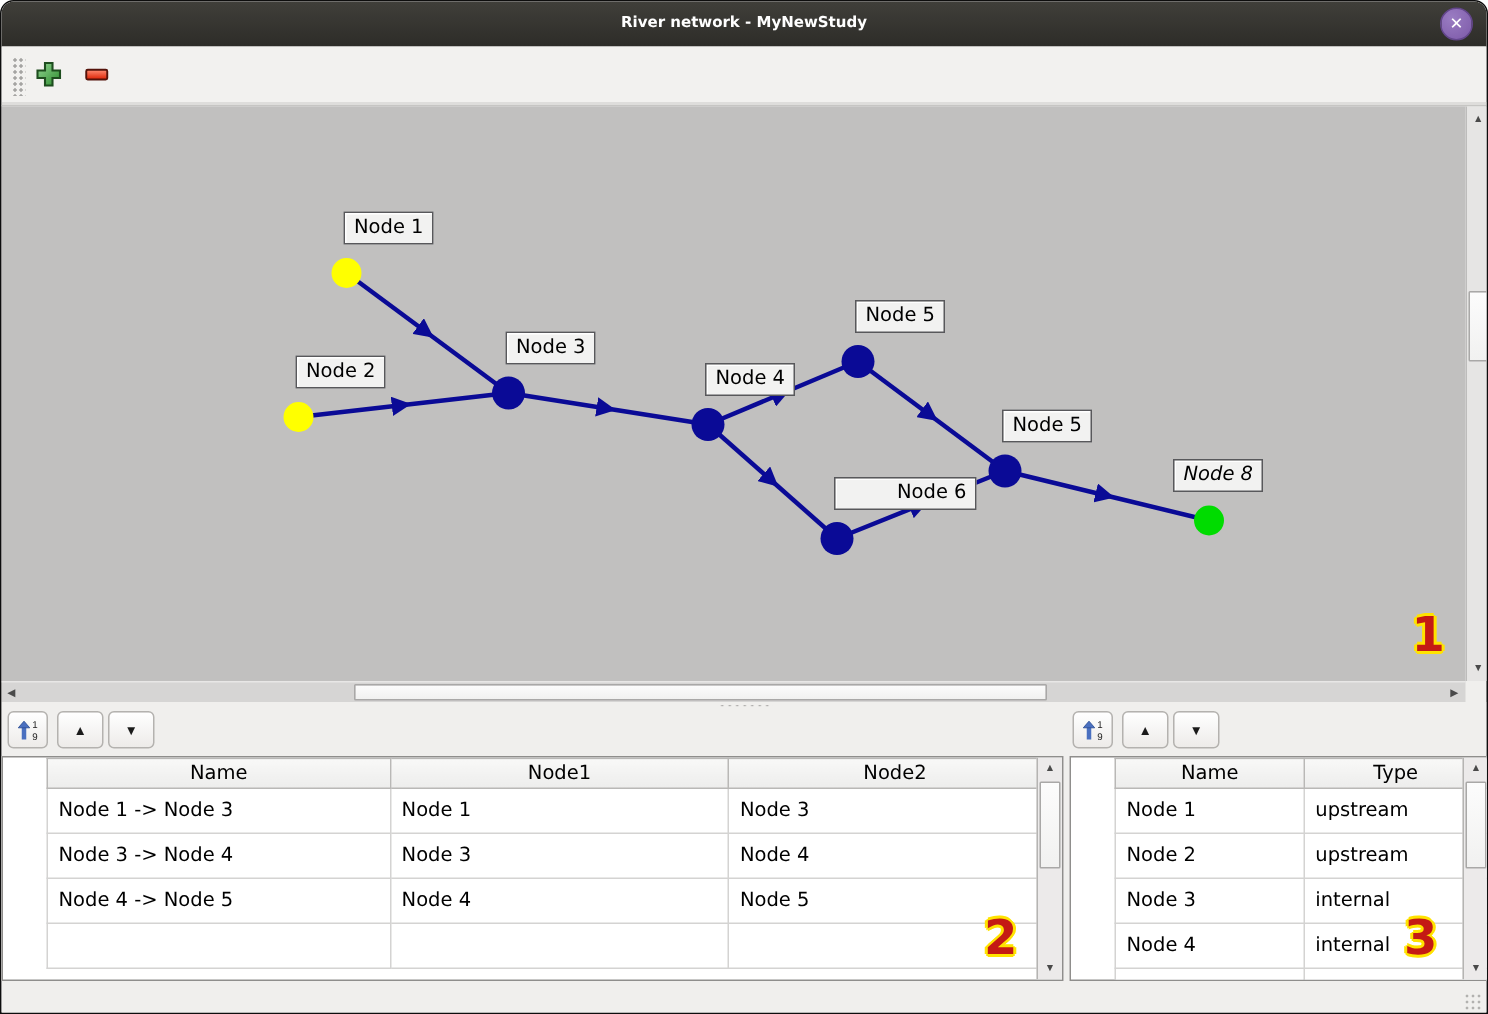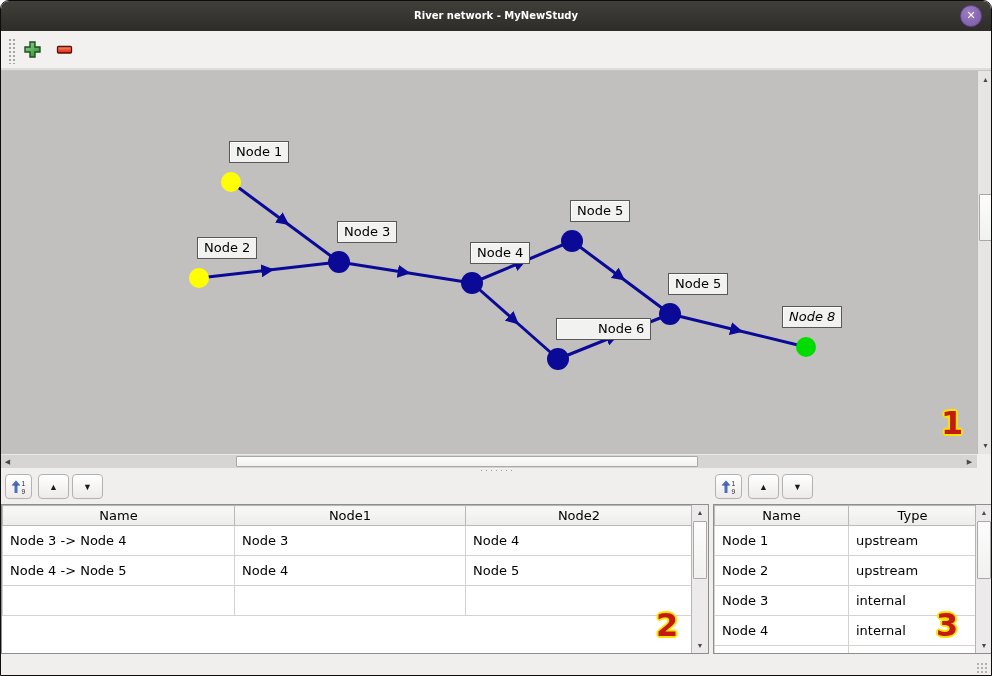--- a/index.html
+++ b/index.html
@@ -80,21 +80,21 @@
   #right-ptb { left:714px; }
   .ptb-btn {
     position:absolute; top:0; height:25px;
     background:linear-gradient(#ffffff,#edebe9); border:1px solid #b4b2af; border-radius:4px;
     display:flex; align-items:center; justify-content:center; cursor:pointer; font-size:9px; color:#1a1a1a;
   }
   .ptb-sort { left:0; width:27px; }
   .ptb-up { left:33px; width:31px; }
   .ptb-down { left:67px; width:31px; }
   
-  .table-wrap { position:absolute; top:31px; height:150px; background:#ffffff; border:1px solid #8f8e8c; overflow:hidden; }
+  .table-wrap { position:absolute; top:31px; height:150px; background:#ffffff; border:1px solid #8f8e8c; overflow:hidden;padding-left:29px; }
   #reaches-wrap { left:0; width:708px; }
   #nodes-wrap { left:712px; width:280px; }
   table { border-collapse:collapse; table-layout:fixed; font-size:13px; }
   th {
     height:20px; background:linear-gradient(#f8f8f7,#ededec); border:1px solid #b9b8b6;
     font-weight:normal; text-align:center; color:#000; overflow:hidden;
   }
   td {
     height:30px; background:#ffffff; border:1px solid #d4d3d2;
     padding-left:7px; text-align:left; color:#000; overflow:hidden; white-space:nowrap;
@@ -260,20 +260,25 @@
           </colgroup>
         <thead>
             <tr>
               <th>Name</th>
               <th>Node1</th>
               <th>Node2</th>
             </tr>
           </thead>
         <tbody>
             <tr>
+              <td>Node 1 -&gt; Node 3</td>
+              <td>Node 1</td>
+              <td>Node 3</td>
+            </tr>
+            <tr>
               <td>Node 3 -&gt; Node 4</td>
               <td>Node 3</td>
               <td>Node 4</td>
             </tr>
             <tr>
               <td>Node 4 -&gt; Node 5</td>
               <td>Node 4</td>
               <td>Node 5</td>
             </tr>
             <tr>

